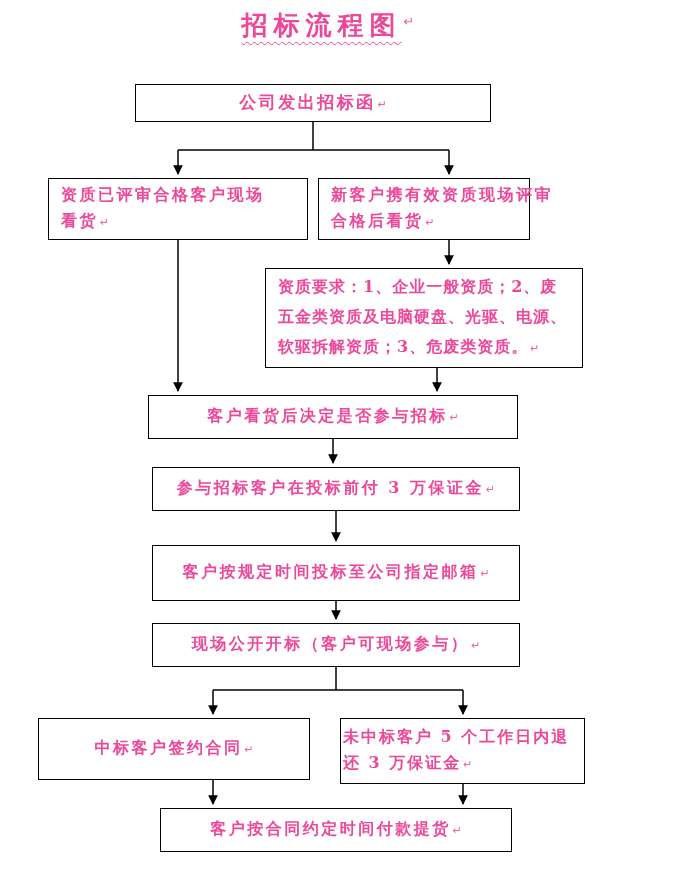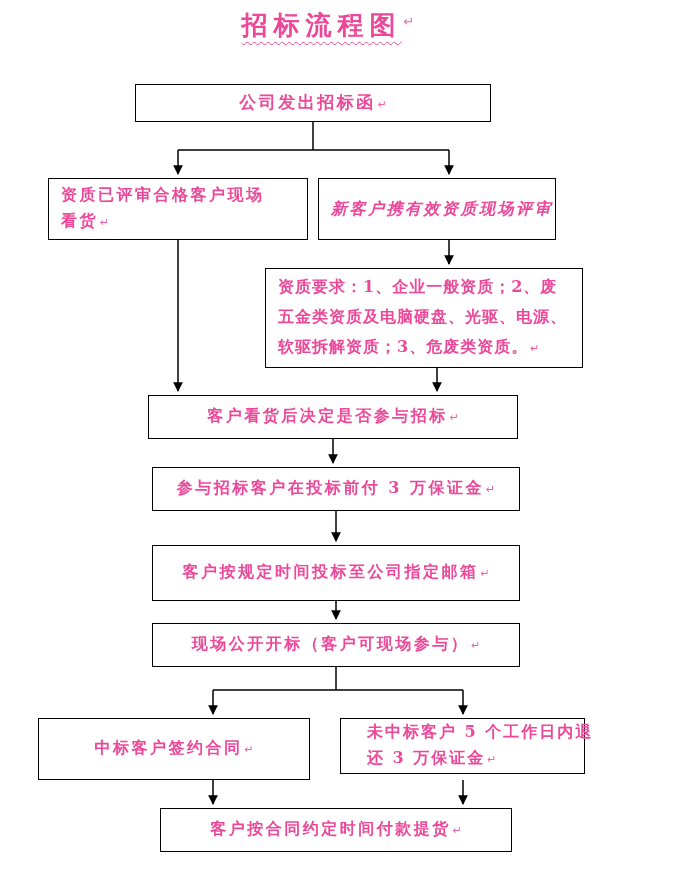--- a/index.html
+++ b/index.html
@@ -54,28 +54,28 @@
   .pmark {
     font-family: "DejaVu Sans", sans-serif;
     font-size: 11px;
     font-weight: normal;
     letter-spacing: 0;
     margin-left: 2px;
     opacity: 0.85;
   }
   .n0  { left: 135px; top:  84px; width: 356px; height: 38px; font-size: 17px; }
   .n1  { left:  48px; top: 178px; width: 260px; height: 62px; }
-  .n2  { left: 318px; top: 178px; width: 238px; height: 62px; font-style: italic; }
+  .n2  { left: 318px; top: 178px; width: 212px; height: 62px; }
   .n3  { left: 265px; top: 268px; width: 318px; height: 100px; letter-spacing: 1px; line-height: 30px; }
   .n4  { left: 148px; top: 395px; width: 370px; height: 44px; }
   .n5  { left: 152px; top: 467px; width: 368px; height: 44px; }
   .n6  { left: 152px; top: 545px; width: 368px; height: 56px; }
   .n7  { left: 152px; top: 623px; width: 368px; height: 44px; }
   .n8  { left:  38px; top: 718px; width: 272px; height: 62px; }
-  .n9  { left: 340px; top: 718px; width: 245px; height: 56px; letter-spacing: 2px; padding: 4px 26px; }
+  .n9  { left: 340px; top: 718px; width: 245px; height: 66px; letter-spacing: 2px; padding: 4px 2px; }
   .n10 { left: 160px; top: 808px; width: 352px; height: 44px; }
 </style>
 </head>
 <body>
 
 <div class="page">
 
   <svg class="connectors" viewBox="0 0 700 882" xmlns="http://www.w3.org/2000/svg">
     <defs>
       <marker id="arrow" viewBox="0 0 10 10" refX="9" refY="5" markerWidth="6.5" markerHeight="6.5" orient="auto-start-reverse">
@@ -108,20 +108,21 @@
     <div class="line"><span>公司发出招标函</span><span class="pmark">↵</span></div>
   </div>
 
   <div class="node n1">
     <div class="line"><span>资质已评审合格客户现场</span></div>
     <div class="line"><span>看货</span><span class="pmark">↵</span></div>
   </div>
 
   <div class="node n2">
     <div class="line"><span>新客户携有效资质现场评审</span></div>
+    <div class="line"><span>合格后看货</span><span class="pmark">↵</span></div>
   </div>
 
   <div class="node n3">
     <div class="line"><span>资质要求：1、企业一般资质；2、废</span></div>
     <div class="line"><span>五金类资质及电脑硬盘、光驱、电源、</span></div>
     <div class="line"><span>软驱拆解资质；3、危废类资质。</span><span class="pmark">↵</span></div>
   </div>
 
   <div class="node n4 center">
     <div class="line"><span>客户看货后决定是否参与招标</span><span class="pmark">↵</span></div>

